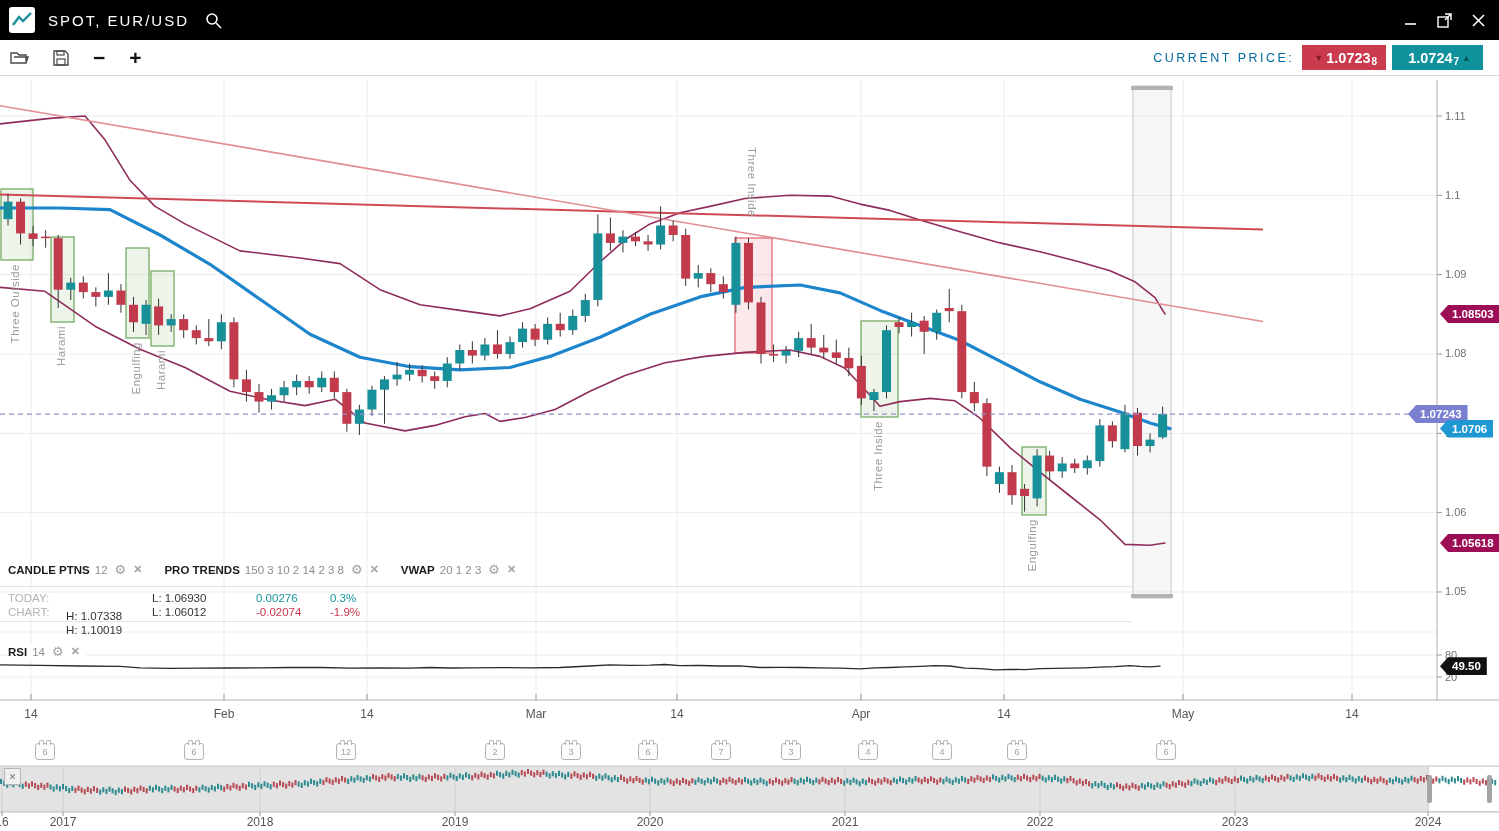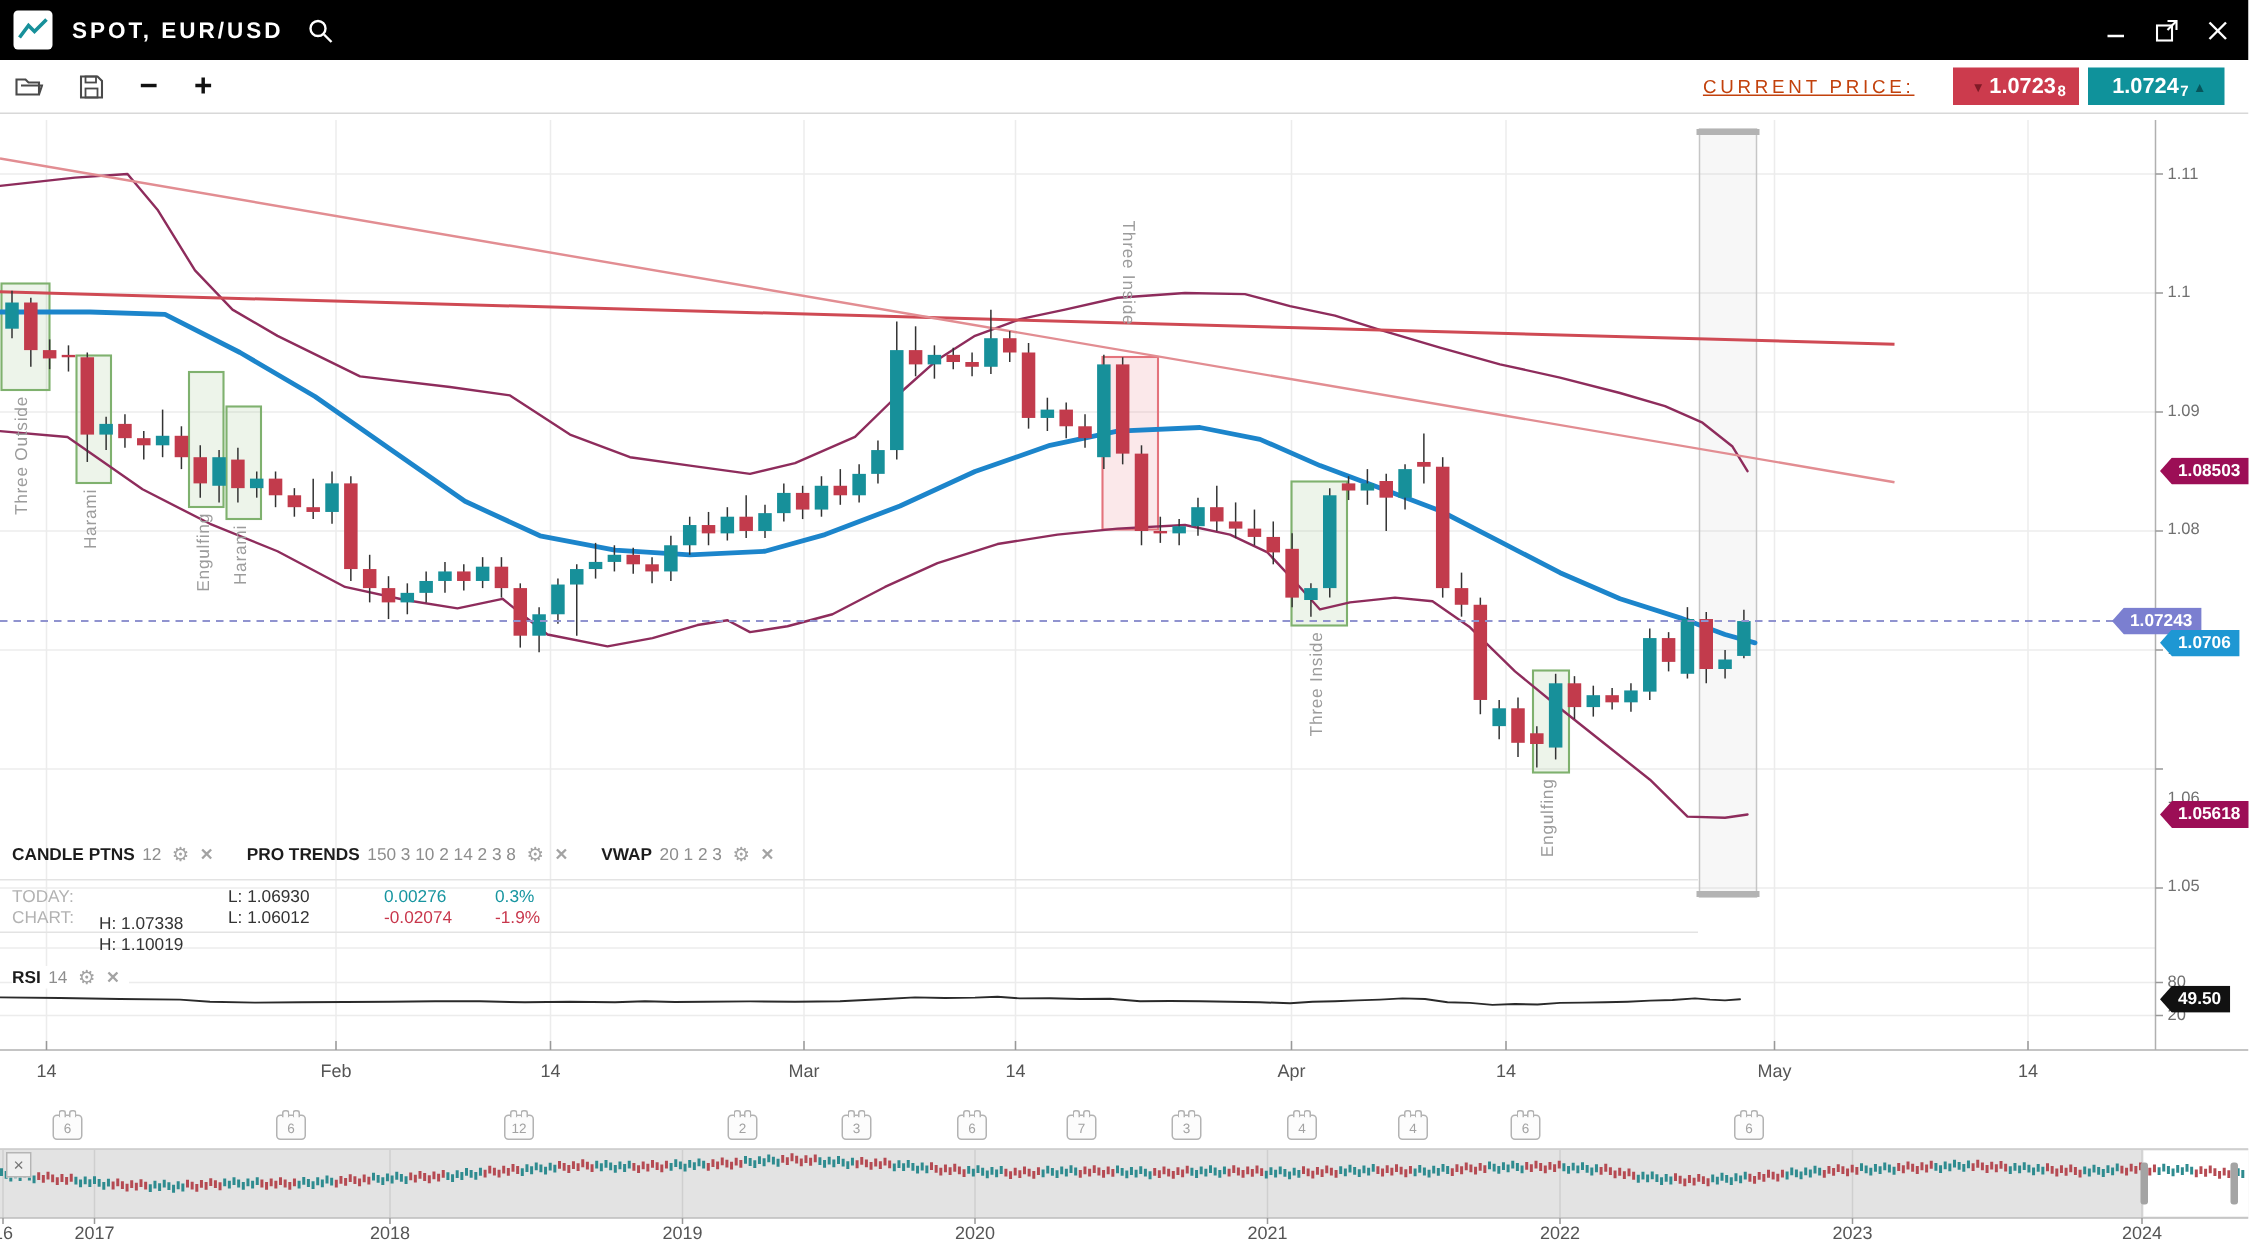--- a/index.html
+++ b/index.html
@@ -1,30 +1,30 @@
 <!DOCTYPE html>
 <html><head>
 <meta charset="utf-8">
 <style>
   html,body{margin:0;padding:0;overflow:hidden;background:#fff;}
   body{width:1499px;height:831px;position:relative;font-family:"Liberation Sans",sans-serif;-webkit-font-smoothing:antialiased;}
   
   .titlebar{position:absolute;left:0;top:0;width:1499px;height:40px;background:#000;display:flex;align-items:center;z-index:5;}
   .logo{width:26px;height:26px;background:#fff;border-radius:3px;margin-left:9px;display:flex;align-items:center;justify-content:center;}
-  .tb-title{color:#fff;font-size:15px;letter-spacing:2px;margin-left:13px;font-weight:bold;}
+  .tb-title{color:#fff;font-size:15px;letter-spacing:2px;margin-left:13px;}
   .tb-search{margin-left:16px;display:flex;align-items:center;cursor:pointer;}
   .wincontrols{margin-left:auto;margin-right:14px;display:flex;align-items:center;gap:20px;color:#fff;}
   .wincontrols span{cursor:pointer;display:flex;align-items:center;}
   
   .toolbar{position:absolute;left:0;top:40px;width:1499px;height:36px;background:#fff;border-bottom:1px solid #d8d8d8;display:flex;align-items:center;z-index:5;box-sizing:border-box;padding:0 10px;}
   .menu{display:flex;align-items:center;font-size:13.5px;font-weight:bold;color:#3c3c3c;margin-right:28px;cursor:pointer;}
   .caret{width:0;height:0;border-left:4px solid transparent;border-right:4px solid transparent;border-top:5px solid #555;margin-left:7px;display:inline-block;}
   .tbtn{margin-right:24px;cursor:pointer;display:flex;align-items:center;color:#333;}
   .tbtn.txt{font-size:21px;font-weight:bold;color:#111;line-height:20px;}
-  .cp-label{margin-left:auto;font-size:12.5px;color:#c2410c;letter-spacing:2.5px;margin-right:26px;text-decoration:underline;}
+  .cp-label{margin-left:auto;font-size:12.5px;color:#0369a1;letter-spacing:2.5px;margin-right:8px;}
   .pbadge{height:25px;display:flex;align-items:center;padding:0 9px;color:#fff;font-size:14.5px;font-weight:bold;margin-right:6px;}
   .pbadge .arr{font-size:9px;margin:0 3px;}
   .pbadge .sub{font-size:10px;align-self:flex-end;margin-bottom:3px;margin-left:1px;}
   .bid{background:#cc3b4d;}
   .bid .arr{color:#801a26;}
   .ask{background:#0f929b;padding-left:16px;}
   .ask .arr{color:#06555b;}
   
   #chart-svg{position:absolute;left:0;top:0;z-index:1;pointer-events:none;}
   #overlays{position:absolute;left:0;top:0;z-index:2;width:1499px;height:831px;pointer-events:none;}
@@ -879,21 +879,21 @@
     <div class="vlabel" style="left: 129.5px; top: 342px;">Engulfing</div>
     <div class="vlabel" style="left: 154.5px; top: 350px;">Harami</div>
     <div class="vlabel down" style="left: 745.5px; top: 147.2px;">Three Inside</div>
     <div class="vlabel" style="left: 871.5px; top: 421px;">Three Inside</div>
     <div class="vlabel" style="left: 1026px; top: 519px;">Engulfing</div>
     <div class="axis-label" style="left: 1445px; top: 109.5px;">1.11</div>
     <div class="axis-label" style="left: 1445px; top: 188.83px;">1.1</div>
     <div class="axis-label" style="left: 1445px; top: 268.16px;">1.09</div>
     <div class="axis-label" style="left: 1445px; top: 347.49px;">1.08</div>
     <div class="axis-label" style="left: 1445px; top: 426.82px;">1.07</div>
-    <div class="axis-label" style="left: 1445px; top: 506.15px; margin-top: 20px;">1.06</div>
+    <div class="axis-label" style="left: 1445px; top: 506.15px;">1.06</div>
     <div class="axis-label" style="left: 1445px; top: 585.48px;">1.05</div>
     <div class="axis-label" style="left: 1445px; top: 648.5px;">80</div>
     <div class="axis-label" style="left: 1445px; top: 670.5px;">20</div>
     <div class="time-label" style="left: 31px; top: 707px;">14</div>
     <div class="time-label" style="left: 224px; top: 707px;">Feb</div>
     <div class="time-label" style="left: 367px; top: 707px;">14</div>
     <div class="time-label" style="left: 536px; top: 707px;">Mar</div>
     <div class="time-label" style="left: 677px; top: 707px;">14</div>
     <div class="time-label" style="left: 861px; top: 707px;">Apr</div>
     <div class="time-label" style="left: 1004px; top: 707px;">14</div>

